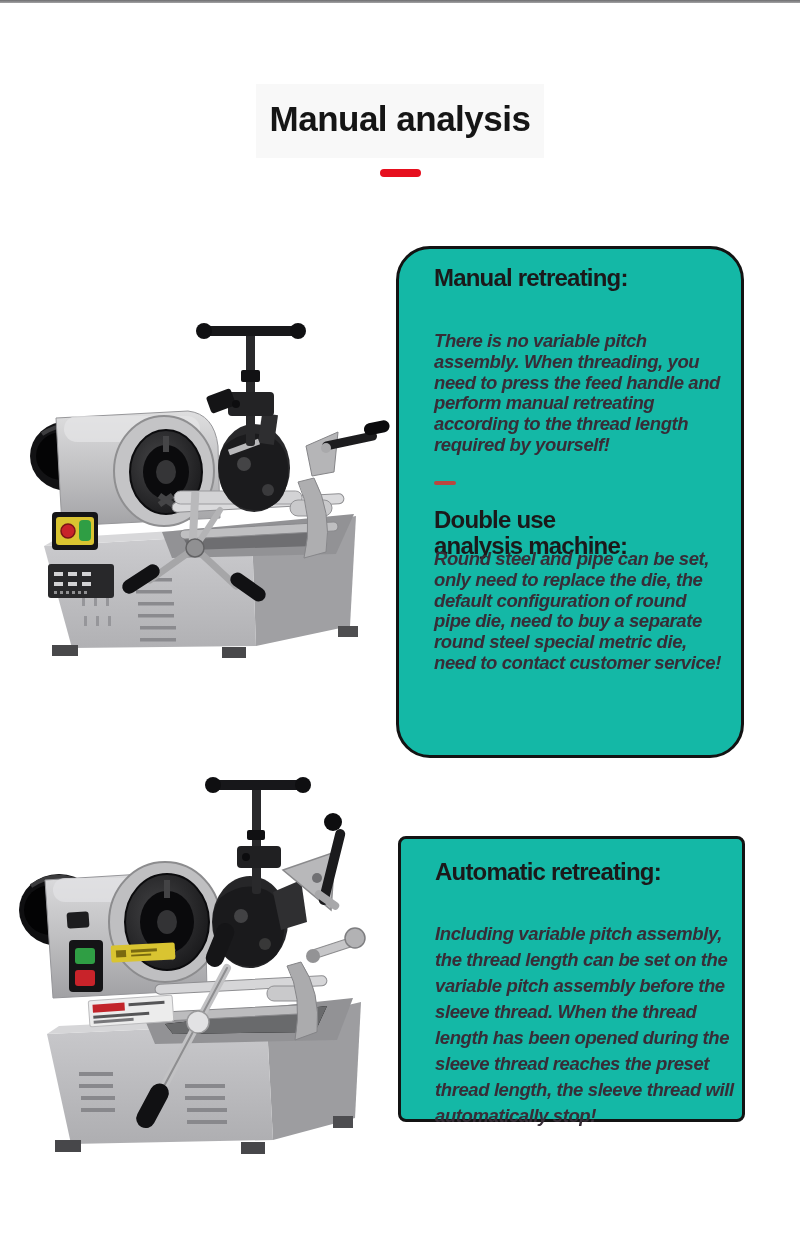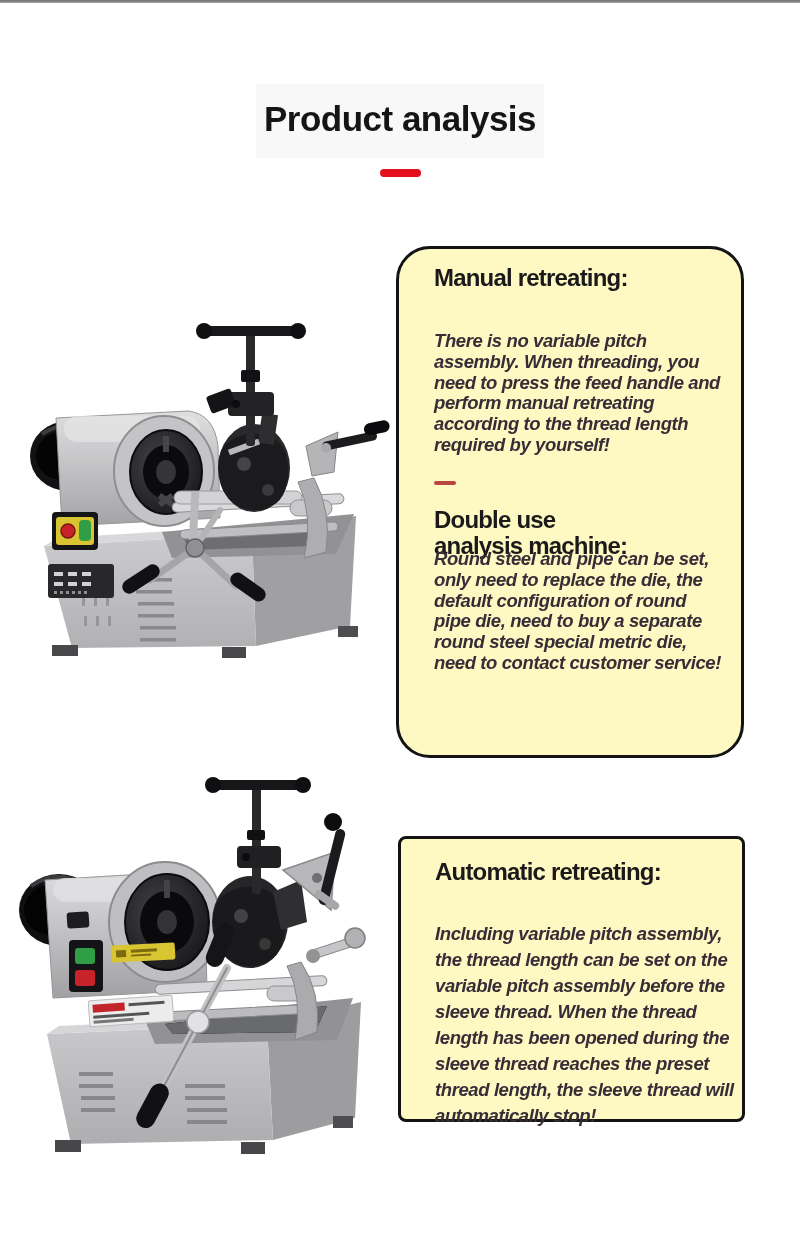--- a/index.html
+++ b/index.html
@@ -10,21 +10,21 @@
   .topbar{position:absolute;left:0;top:0;width:800px;height:3px;
     background:linear-gradient(#6e6e70,#a3a3a5);}
   .title-backdrop{position:absolute;left:256px;top:84px;width:288px;height:74px;
     background:#f8f8f8;}
   .page-title{
     position:absolute;left:0;top:99px;width:800px;text-align:center;
     font-size:35px;font-weight:700;color:#151515;letter-spacing:-0.5px;
   }
   .title-dash{position:absolute;left:380px;top:169px;}
   .card{
-    position:absolute;background:#fef9c3;border:3px solid #131313;
+    position:absolute;background:#14b8a6;border:3px solid #131313;
     box-sizing:border-box;
   }
   .card1{left:396px;top:246px;width:348px;height:512px;border-radius:34px;}
   .card2{left:398px;top:836px;width:347px;height:286px;border-radius:8px;}
   .card h2{
     position:absolute;margin:0;font-size:24px;font-weight:700;
     color:#1b191a;letter-spacing:-0.8px;line-height:26px;white-space:pre-line;
   }
   .card .body{
     position:absolute;margin:0;font-size:18.5px;font-weight:700;
@@ -42,21 +42,21 @@
   .machine2{left:15px;top:772px;width:385px;height:385px;}
 </style>
 </head>
 <body>
 
 <div class="canvas">
 
   <div class="topbar"></div>
   <div class="title-backdrop"></div>
 
-  <div class="page-title">Product analysis</div>
+  <div class="page-title">Manual analysis</div>
 
   <svg class="title-dash" width="41" height="8">
     <rect width="41" height="8" rx="4" fill="#e60f1e"></rect>
   </svg>
 
   <svg class="machine machine1" viewBox="0 0 375 375">
     <defs>
       <linearGradient id="m1base" x1="0" y1="0" x2="0" y2="1">
         <stop offset="0" stop-color="#cccccf"></stop>
           <stop offset="1" stop-color="#b1b1b4"></stop>

